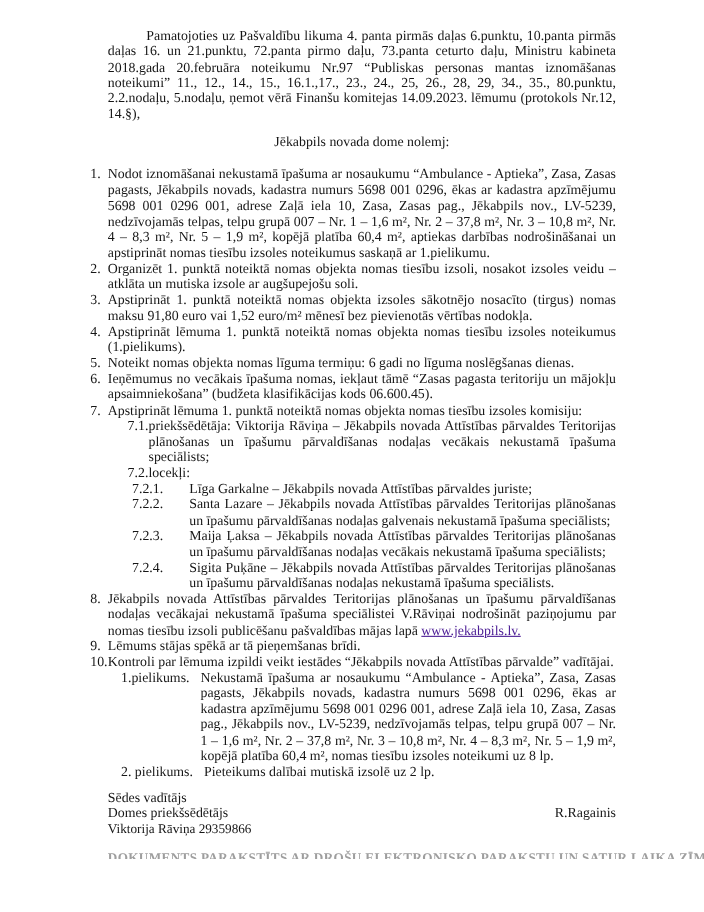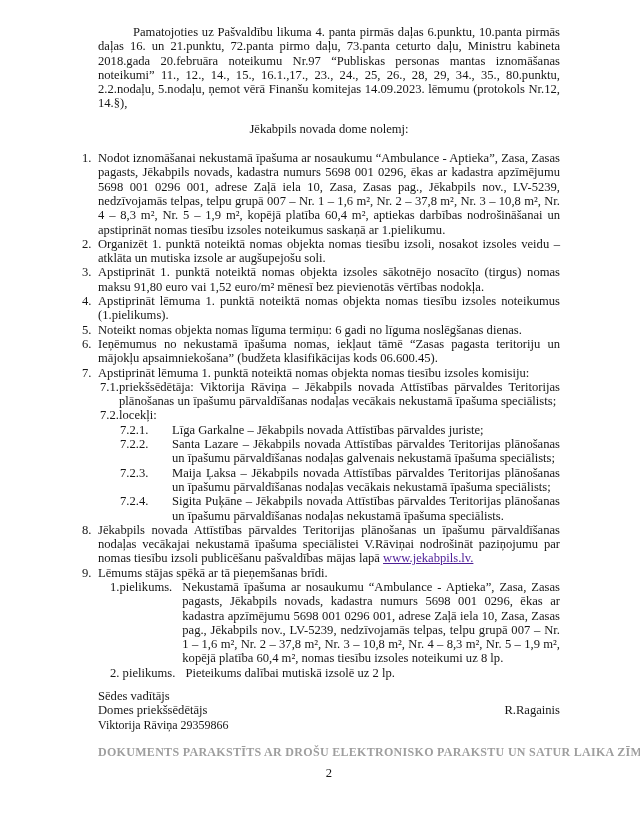--- a/index.html
+++ b/index.html
@@ -38,21 +38,21 @@
   }
   .row .num {
     flex: 0 0 16px;
     white-space: nowrap;
   }
   .row .txt {
     flex: 1 1 auto;
     text-align: justify;
   }
   .lvl0 { margin-left: -16px; }
-  .lvl1 { margin-left: 2px; }
+  .lvl1 { margin-left: 18px; }
   .lvl1 .num { flex: 0 0 19px; }
   .lvl2 { margin-left: 22px; gap: 20px; }
   .lvl2 .num { flex: 0 0 32px; }
   .att-label-row { margin: 0; text-align: left; }
   .att-row {
     display: flex;
     align-items: flex-start;
     margin-left: 12px;
   }
   .att-row .att-label {
@@ -124,21 +124,21 @@
       <div class="txt">Apstiprināt lēmuma 1. punktā noteiktā nomas objekta nomas tiesību izsoles noteikumus (1.pielikums).</div>
     </div>
 
     <div class="row lvl0">
       <span class="num">5.</span>
       <div class="txt">Noteikt nomas objekta nomas līguma termiņu: 6 gadi no līguma noslēgšanas dienas.</div>
     </div>
 
     <div class="row lvl0">
       <span class="num">6.</span>
-      <div class="txt">Ieņēmumus no nekustamā īpašuma nomas, iekļaut tāmē “Zasas pagasta teritoriju un mājokļu apsaimniekošana” (budžeta klasifikācijas kods 06.600.45).</div>
+      <div class="txt">Ieņēmumus no vecākais īpašuma nomas, iekļaut tāmē “Zasas pagasta teritoriju un mājokļu apsaimniekošana” (budžeta klasifikācijas kods 06.600.45).</div>
     </div>
 
     <div class="row lvl0">
       <span class="num">7.</span>
       <div class="txt">Apstiprināt lēmuma 1. punktā noteiktā nomas objekta nomas tiesību izsoles komisiju:</div>
     </div>
 
     <div class="row lvl1">
       <span class="num">7.1.</span>
       <div class="txt">priekšsēdētāja: Viktorija Rāviņa – Jēkabpils novada Attīstības pārvaldes Teritorijas plānošanas un īpašumu pārvaldīšanas nodaļas vecākais nekustamā īpašuma speciālists;</div>
@@ -172,20 +172,24 @@
     <div class="row lvl0">
       <span class="num">8.</span>
       <div class="txt"><span>Jēkabpils novada Attīstības pārvaldes Teritorijas plānošanas un īpašumu pārvaldīšanas nodaļas vecākajai nekustamā īpašuma speciālistei V.Rāviņai nodrošināt paziņojumu par nomas tiesību izsoli publicēšanu pašvaldības mājas lapā </span><a class="link">www.jekabpils.lv.</a></div>
     </div>
 
     <div class="row lvl0">
       <span class="num">9.</span>
       <div class="txt">Lēmums stājas spēkā ar tā pieņemšanas brīdi.</div>
     </div>
 
+    <div class="row lvl0">
+      <span class="num">10.</span>
+      <div class="txt">Kontroli par lēmuma izpildi veikt iestādes “Jēkabpils novada Attīstības  pārvalde” vadītājai.</div>
+    </div>
   </div>
 
   <div class="attachments">
 
     <div class="att-row">
       <span class="att-label">1.pielikums.</span>
       <div class="txt">Nekustamā īpašuma ar nosaukumu “Ambulance - Aptieka”, Zasa, Zasas pagasts, Jēkabpils novads, kadastra numurs 5698 001 0296, ēkas ar kadastra apzīmējumu 5698 001 0296 001, adrese Zaļā iela 10, Zasa, Zasas pag., Jēkabpils nov., LV-5239, nedzīvojamās telpas, telpu grupā 007 – Nr. 1 – 1,6 m², Nr. 2 – 37,8 m², Nr. 3 – 10,8 m², Nr. 4 – 8,3 m², Nr. 5 – 1,9 m², kopējā platība 60,4 m², nomas tiesību izsoles noteikumi uz 8 lp.</div>
     </div>
 
     <div class="att-row">

